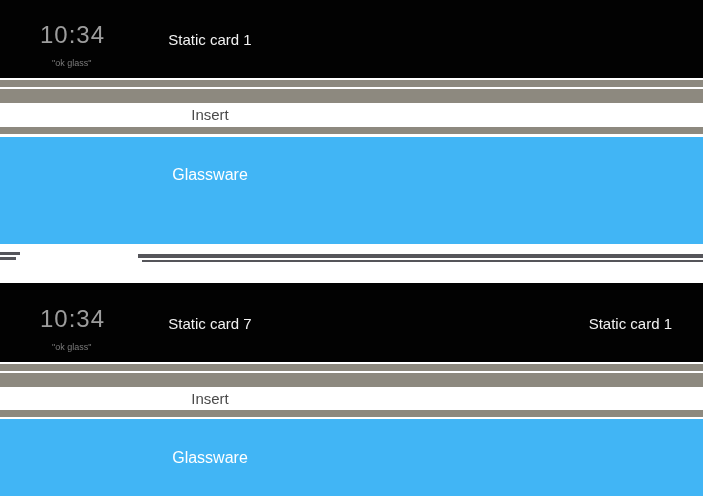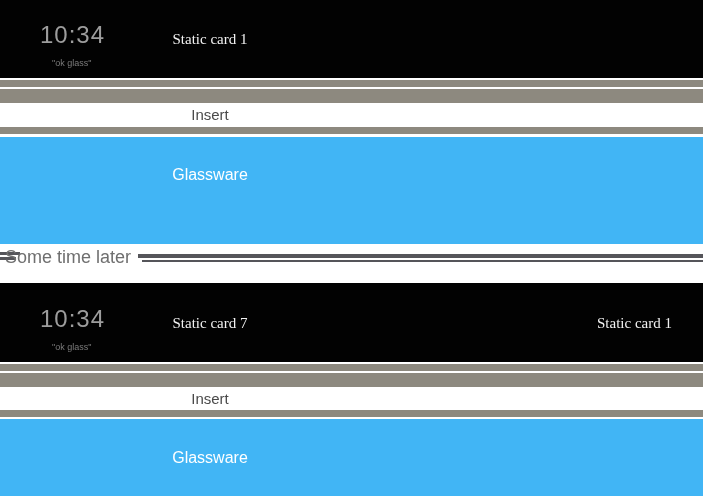--- a/index.html
+++ b/index.html
@@ -40,21 +40,20 @@
     font-size:9px;
     line-height:1;
     white-space:nowrap;
   }
   .card-label{
     position:absolute;
     color:var(--card-label);
     font-size:15px;
     line-height:1;
     white-space:nowrap;
-    font-family:Liberation Serif, serif;
   }
   .centered{left:210px;transform:translateX(-50%);}
   .insert-label{
     position:absolute;
     color:var(--insert-text);
     font-size:15px;
     line-height:1;
     white-space:nowrap;
     text-align:center;
   }
@@ -96,21 +95,20 @@
   <span class="insert-label centered" style="top:107px;">Insert</span>
 
   <div class="abs gray" style="top:127px;height:7px;"></div>
 
   <div class="abs blue" style="top:137px;height:107px;">
     <span class="glassware-label centered" style="top:30px;">Glassware</span>
   </div>
 
   <div class="divider-line" style="left:0;width:20px;top:252px;height:3px;"></div>
   <div class="divider-line" style="left:0;width:16px;top:257px;height:3px;"></div>
-  <span class="divider-label">Some time later</span>
   <div class="divider-line" style="left:138px;right:0;top:254px;height:4px;"></div>
   <div class="divider-line" style="left:142px;right:0;top:260px;height:2px;"></div>
 
   <div class="abs black" style="top:283px;height:79px;">
     <span class="clock" style="left:40px;top:24px;">10:34</span>
     <span class="hotword" style="left:52px;top:60px;">"ok glass"</span>
     <span class="card-label centered" style="top:33px;">Static card 7</span>
     <span class="card-label" style="right:31px;top:33px;">Static card 1</span>
   </div>
 

